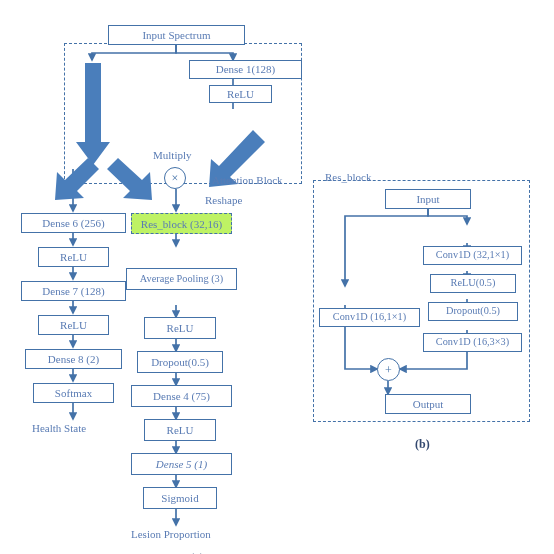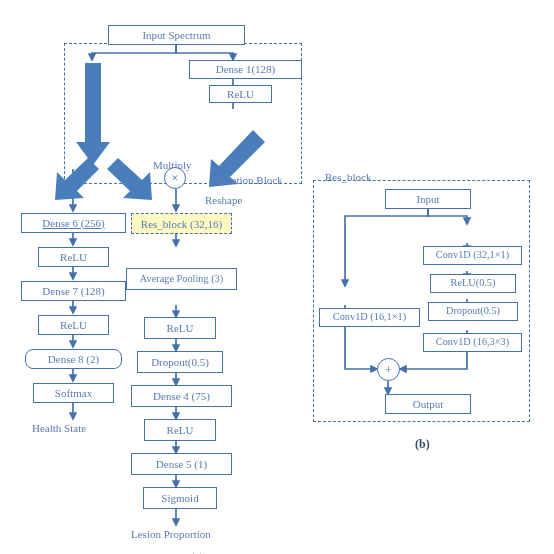--- a/index.html
+++ b/index.html
@@ -29,21 +29,21 @@
   .dashbox{
     position:absolute;
     border:1.7px dashed #4472a8;
     box-sizing:border-box;
     background:transparent;
     z-index:1;
   }
   .dashbox.labelled{
     display:flex;align-items:center;justify-content:center;
     color:#5a7cb4;font-size:11px;white-space:nowrap;
-    background:#fef9c3;z-index:5;
+    background:#bef264;z-index:5;
   }
 
   
   .txt{
     position:absolute;
     color:#5a7cb4;
     font-size:11px;
     white-space:nowrap;
     line-height:1;
     z-index:6;
@@ -140,58 +140,58 @@
     </g>
   </svg>
 
   <div class="box" style="left:108px;top:8px;width:137px;height:20px;">Input Spectrum</div>
 
   <div class="box" style="left:189px;top:43px;width:113px;height:19px;">Dense 1(128)</div>
 
   <div class="box" style="left:209px;top:68px;width:63px;height:18px;">ReLU</div>
 
 
-  <div class="txt" style="left:153px;top:133px;margin-top:10px;">Multiply</div>
+  <div class="txt" style="left:153px;top:133px;">Multiply</div>
 
   <div class="opcircle" style="left:164px;top:150px;width:22px;height:22px;">×</div>
 
   <div class="txt" style="left:212px;top:158px;">Attention Block</div>
 
   <div class="txt" style="left:189px;top:178px;margin-left:16px;">Reshape</div>
 
-  <div class="box" style="left:21px;top:196px;width:105px;height:20px;text-decoration:underline;">Dense 6 (256)</div>
+  <div class="box" style="left:21px;top:196px;width:105px;height:20px;">Dense 6 (256)</div>
 
   <div class="box" style="left:38px;top:230px;width:71px;height:20px;">ReLU</div>
 
   <div class="box" style="left:21px;top:264px;width:105px;height:20px;">Dense 7 (128)</div>
 
   <div class="box" style="left:38px;top:298px;width:71px;height:20px;">ReLU</div>
 
-  <div class="box" style="left:25px;top:332px;width:97px;height:20px;border-radius:8px;">Dense 8 (2)</div>
+  <div class="box" style="left:25px;top:332px;width:97px;height:20px;">Dense 8 (2)</div>
 
   <div class="box" style="left:33px;top:366px;width:81px;height:20px;">Softmax</div>
 
   <div class="txt" style="left:32px;top:406px;">Health State</div>
 
   <div class="dashbox labelled" style="left:131px;top:196px;width:101px;height:21px;">Res_block (32,16)</div>
 
   <div class="box small" style="left:126px;top:229px;width:111px;height:22px;">Average Pooling (3)</div>
 
   <div class="txt" style="left:184px;top:252px;"></div>
 
 
   <div class="box" style="left:144px;top:300px;width:72px;height:22px;">ReLU</div>
 
   <div class="box" style="left:137px;top:334px;width:86px;height:22px;">Dropout(0.5)</div>
 
   <div class="box" style="left:131px;top:368px;width:101px;height:22px;">Dense 4 (75)</div>
 
   <div class="box" style="left:144px;top:402px;width:72px;height:22px;">ReLU</div>
 
-  <div class="box" style="left:131px;top:436px;width:101px;height:22px;">Dense 5 (1)</div>
+  <div class="box" style="left:131px;top:436px;width:101px;height:22px;font-style:italic;">Dense 5 (1)</div>
 
   <div class="box" style="left:143px;top:470px;width:74px;height:22px;">Sigmoid</div>
 
   <div class="txt" style="left:131px;top:512px;">Lesion Proportion</div>
 
   <div class="txt caption" style="left:190px;top:535px;">(a)</div>
 
   <div class="txt" style="left:325px;top:155px;">Res_block</div>
 
   <div class="box" style="left:385px;top:172px;width:86px;height:20px;">Input</div>

